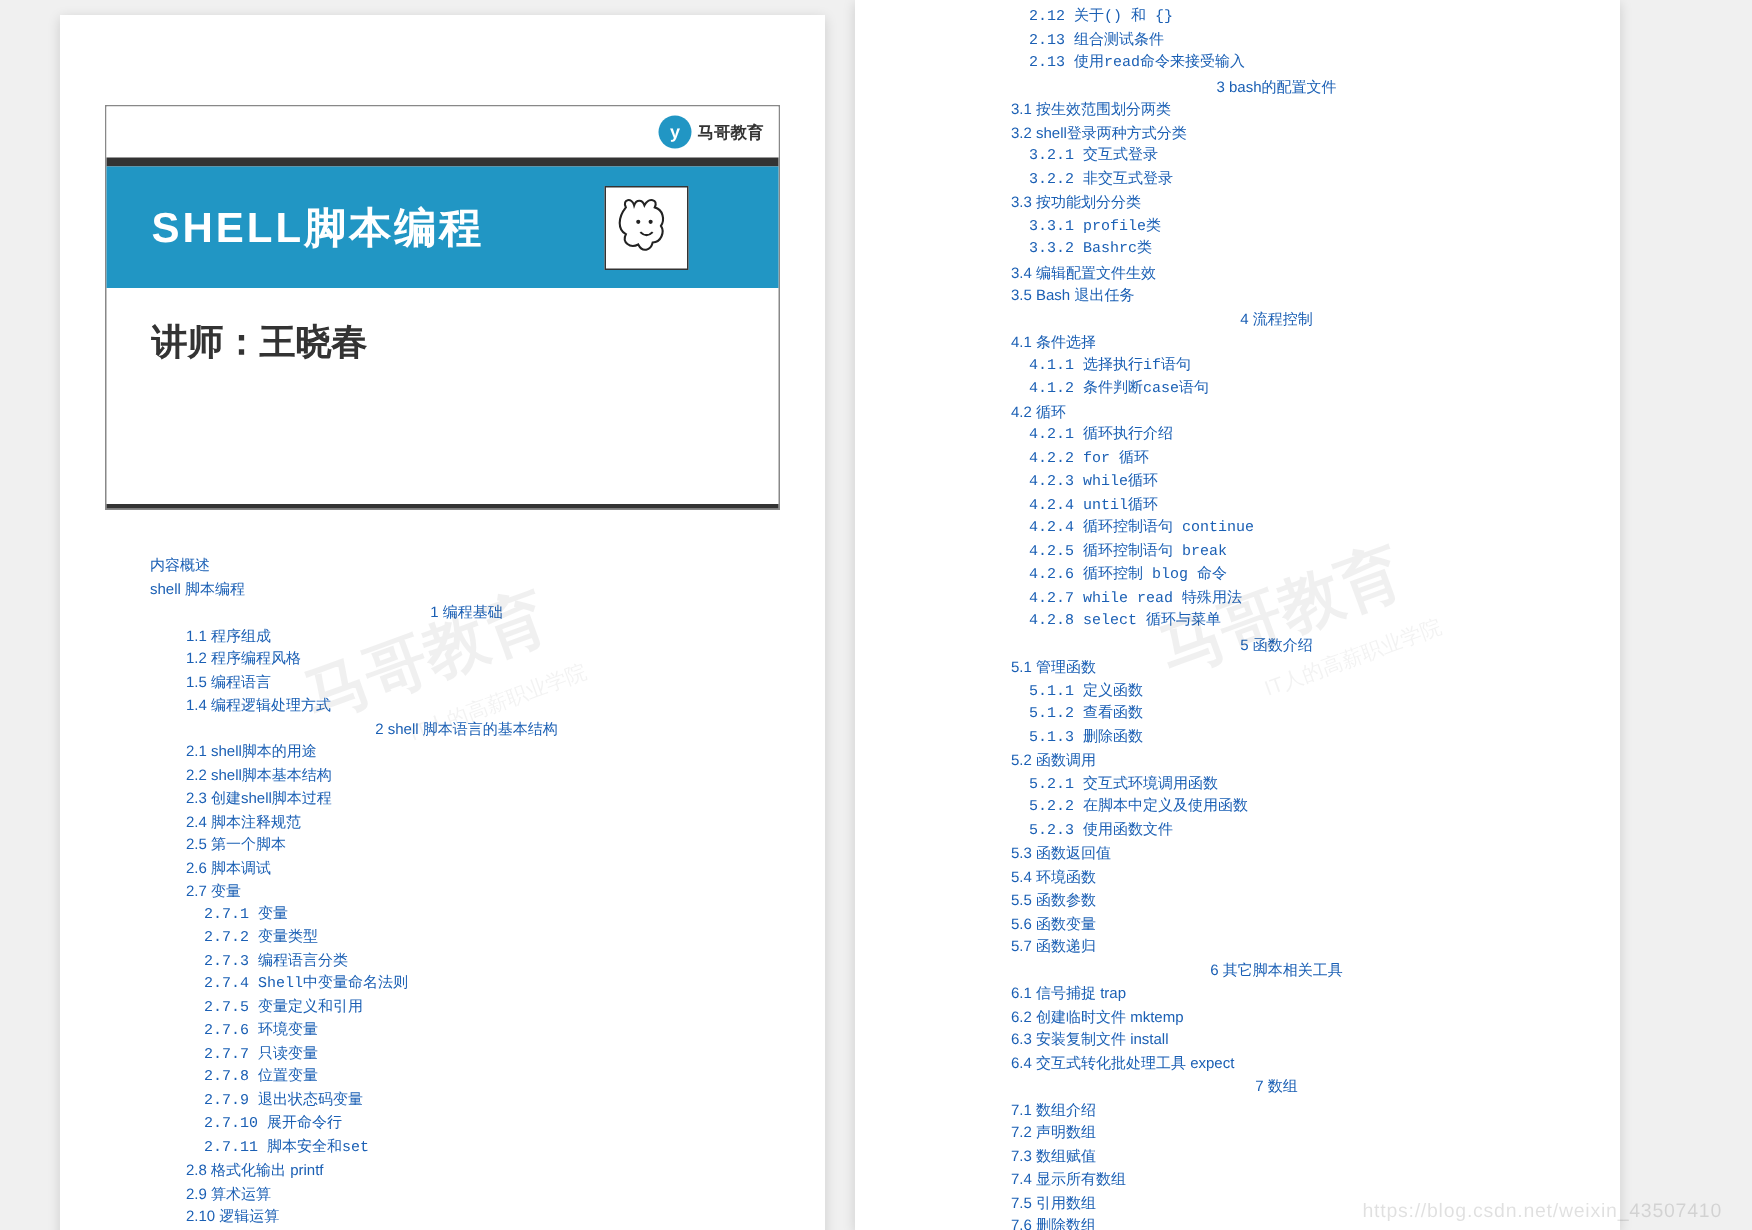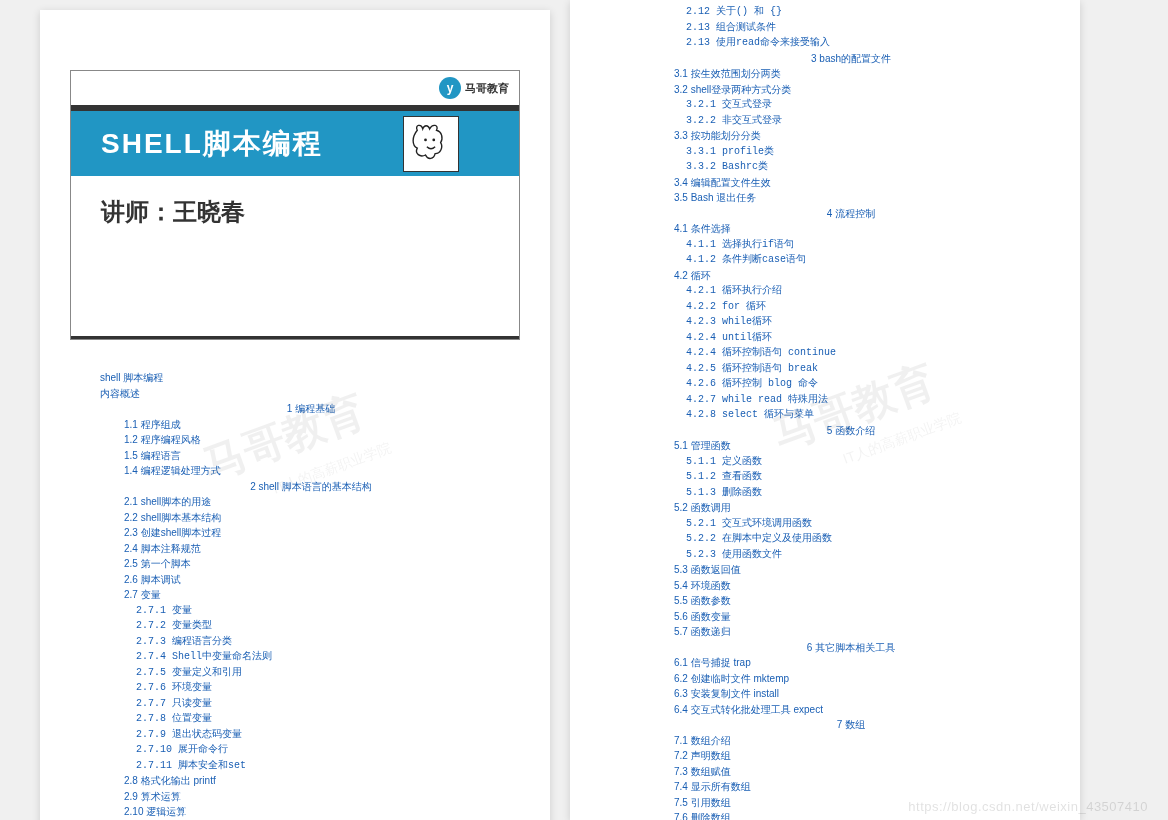--- a/index.html
+++ b/index.html
@@ -61,21 +61,21 @@
       font-size: 12px;
       font-weight: bold;
     }
     .logo-text {
       font-size: 11px;
       color: #333;
       font-weight: bold;
     }
     .slide-title-band {
       background: #2196c4;
-      height: 65px;
+      height: 81px;
       display: flex;
       align-items: center;
       padding-left: 30px;
       position: relative;
     }
     .slide-title {
       color: #fff;
       font-size: 28px;
       font-weight: bold;
       letter-spacing: 2px;
@@ -182,22 +182,22 @@
         </div>
       </div>
       <div class="slide-instructor">讲师：王晓春</div>
       <div class="slide-footer-line"></div>
     </div>
 
     <div class="watermark" style="left:160px; top:400px;">马哥教育</div>
     <div class="wm-sub" style="left:230px; top:450px;">IT人的高薪职业学院</div>
 
     <div class="toc" id="toc-left">
+        <a class="l0" href="#">内容概述</a>
         <a class="l0" href="#">shell 脚本编程</a>
-        <a class="l0" href="#">内容概述</a>
         <a class="l1" href="#">1 编程基础</a>
         <a class="l2" href="#">1.1 程序组成</a>
         <a class="l2" href="#">1.2 程序编程风格</a>
         <a class="l2" href="#">1.5 编程语言</a>
         <a class="l2" href="#">1.4 编程逻辑处理方式</a>
         <a class="l1" href="#">2 shell 脚本语言的基本结构</a>
         <a class="l2" href="#">2.1 shell脚本的用途</a>
         <a class="l2" href="#">2.2 shell脚本基本结构</a>
         <a class="l2" href="#">2.3 创建shell脚本过程</a>
         <a class="l2" href="#">2.4 脚本注释规范</a>

